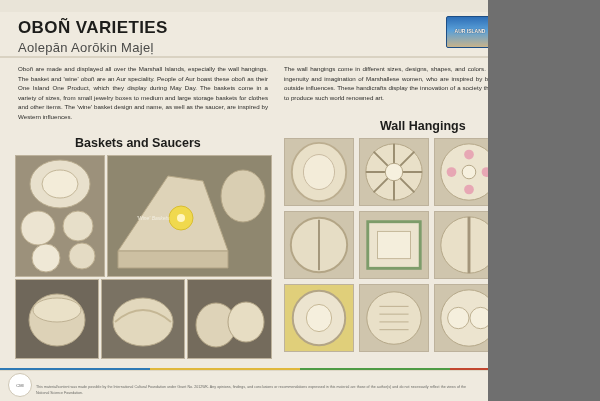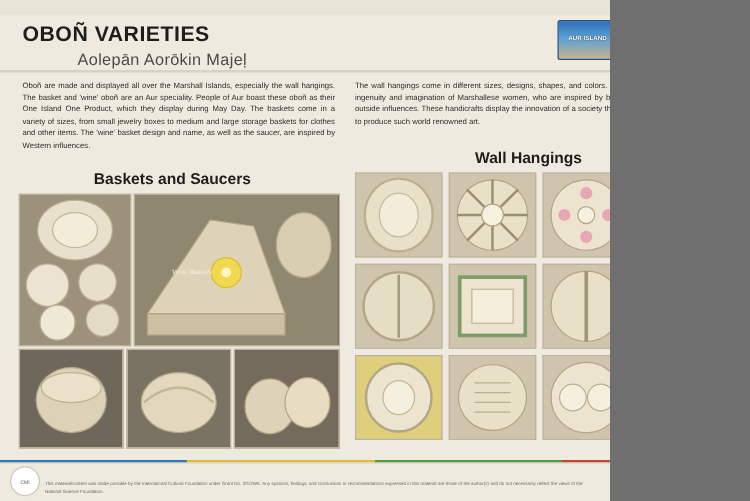--- a/index.html
+++ b/index.html
@@ -11,21 +11,21 @@
   }
   .bg-top{position:absolute;left:0;top:0;width:600px;height:12px;background:#e9e4d8;}
   
   .header{position:absolute;left:0;top:10px;width:600px;height:45px;}
   .title{
     position:absolute;left:18px;top:8px;
     font-size:17px;font-weight:bold;color:#1d1d1b;letter-spacing:.4px;
   }
   .subtitle{
     position:absolute;left:18px;top:30px;
-    font-size:13px;color:#4a4a48;letter-spacing:.3px;margin-left:44px;
+    font-size:13px;color:#4a4a48;letter-spacing:.3px;
   }
   .logos{position:absolute;right:10px;top:6px;display:flex;gap:6px;align-items:center;}
   .logo{height:30px;border-radius:2px;display:flex;align-items:center;justify-content:center;
         font-size:5px;color:#fff;text-align:center;line-height:1.05;overflow:hidden;}
   .logo1{width:46px;background:linear-gradient(180deg,#2e6fb7 0%,#5aa0d8 45%,#c8b38a 100%);border:1px solid #1d4e85;}
   .logo1 .l1t{font-weight:bold;font-size:5px;color:#fff;text-shadow:0 0 1px #000;}
   .logo2{width:34px;background:#ffffff;border:1px solid #cfcabb;color:#2b7d3a;}
   .logo3{width:46px;background:#ffffff;border:1px solid #cfcabb;color:#444;}
   .gemflag{display:flex;height:14px;width:38px;}
   .gemflag i{flex:1;display:block;}

